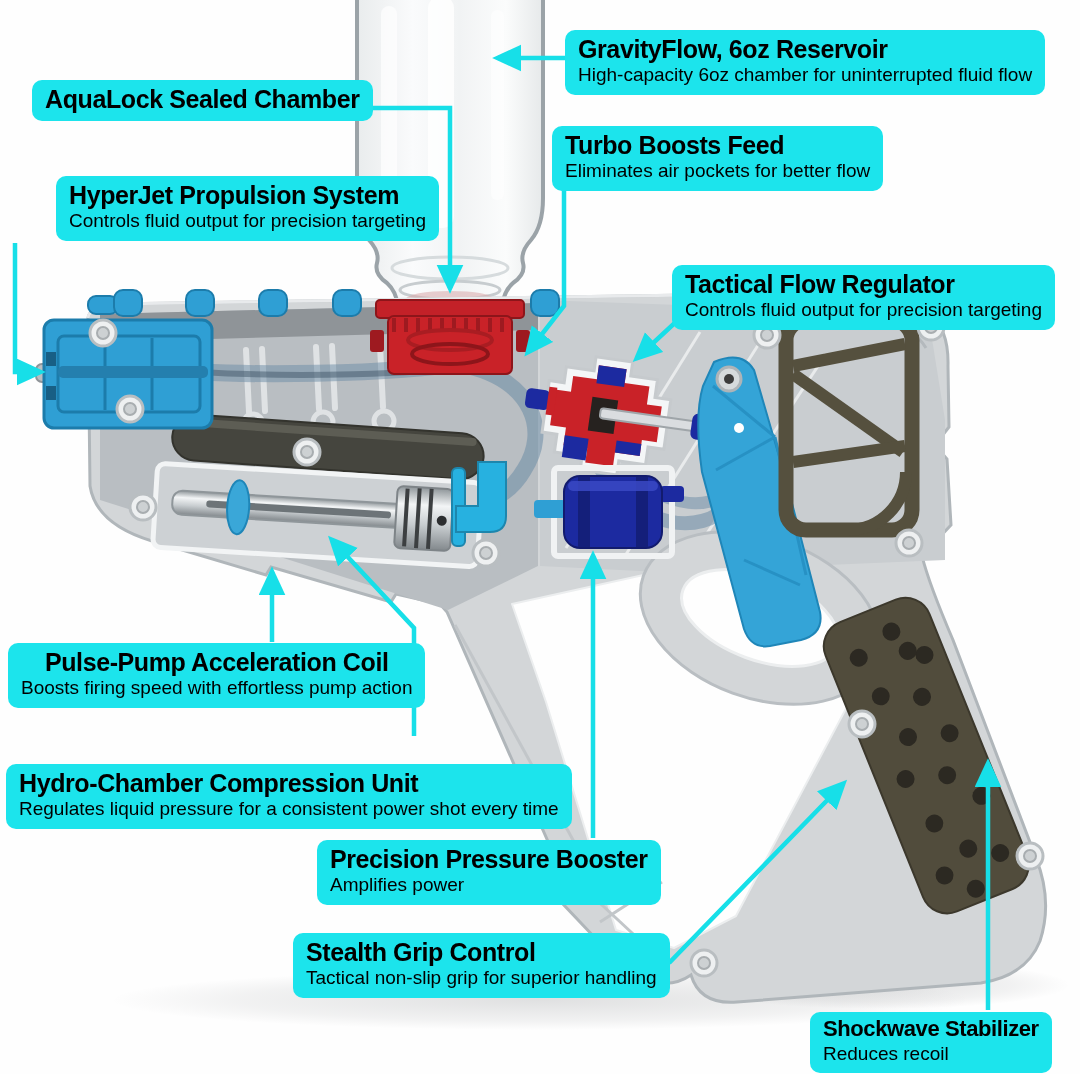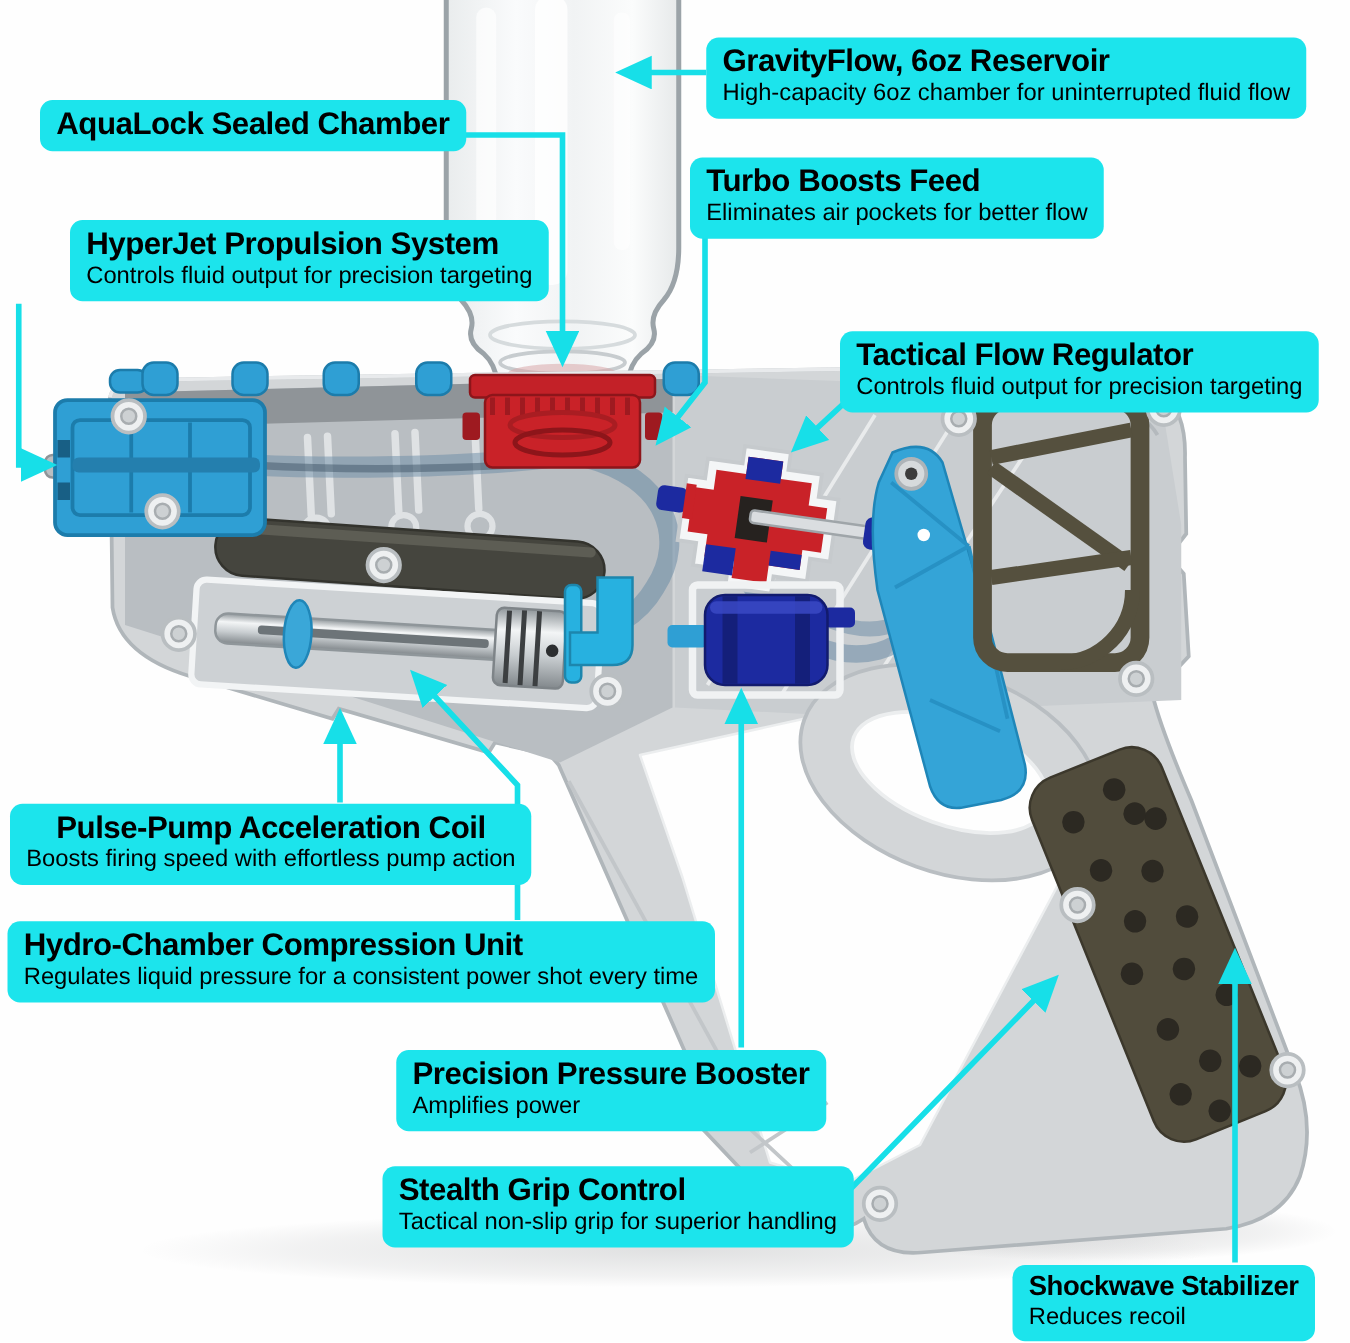--- a/index.html
+++ b/index.html
@@ -18,23 +18,23 @@
     z-index:5;
   }
   .callout .t{font-size:25px;font-weight:700;line-height:1.12;letter-spacing:-0.4px;}
   .callout .s{font-size:19px;font-weight:400;line-height:1.2;margin-top:1px;}
   #co-gravityflow{left:565px;top:30px;}
   #co-aqualock{left:32px;top:80px;}
   #co-hyperjet{left:20px;top:176px;margin-left:36px;}
   #co-turbo{left:552px;top:126px;}
   #co-regulator{left:672px;top:224px;margin-top:41px;}
   #co-pulse{left:8px;top:643px;text-align:center;}
-  #co-hydro{left:6px;top:737px;}
+  #co-hydro{left:6px;top:764px;}
   #co-booster{left:317px;top:840px;}
-  #co-stealth{left:306px;top:933px;}
+  #co-stealth{left:293px;top:933px;}
   #co-shockwave{left:810px;top:1012px;}
   #co-shockwave .t{font-size:22px;}
 </style>
 </head>
 <body>
 
 <div class="stage">
 
 <svg width="1080" height="1074" viewBox="0 0 1080 1074">
   <defs>

